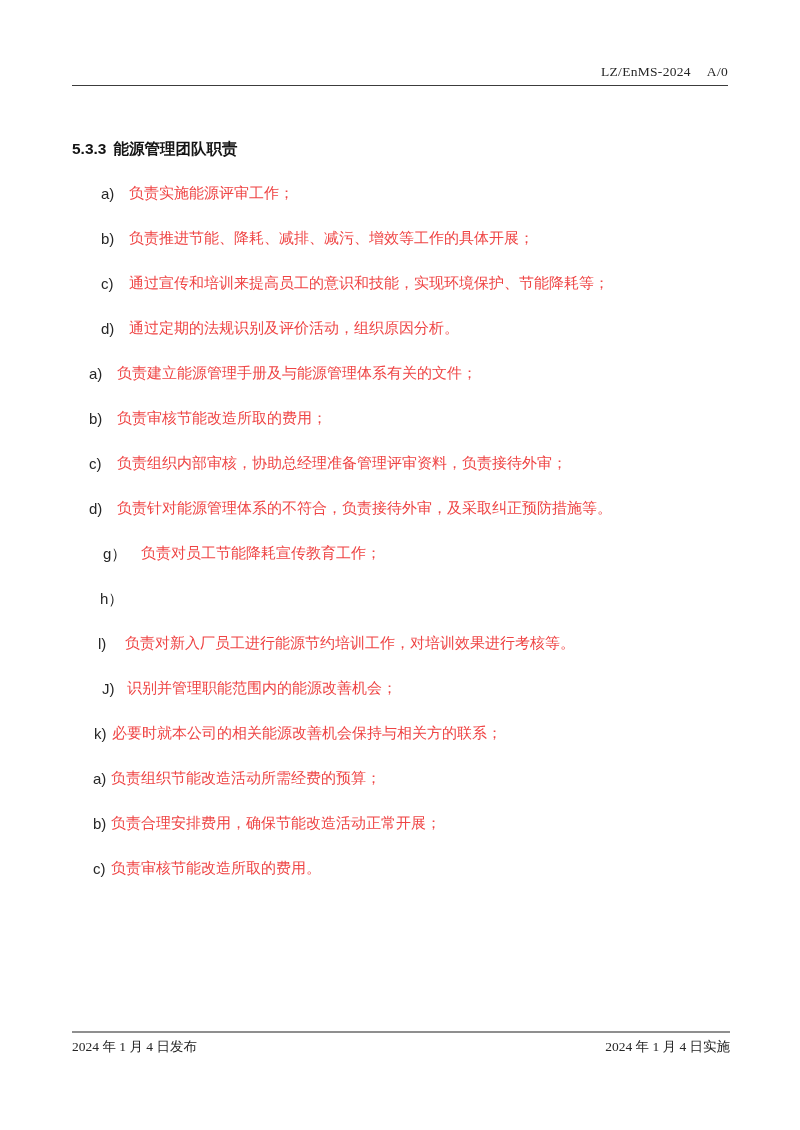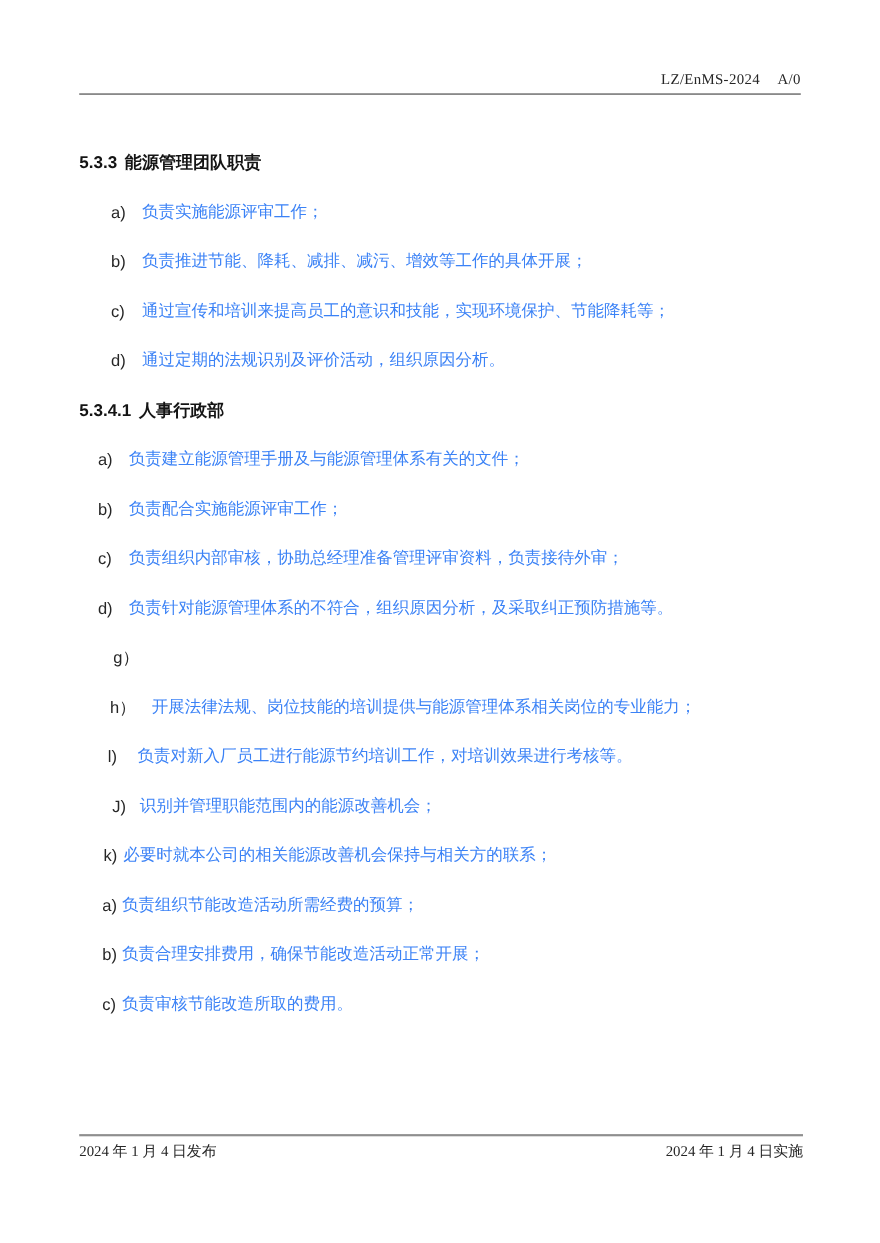--- a/index.html
+++ b/index.html
@@ -21,21 +21,21 @@
   .row{display:flex;align-items:flex-start;margin-bottom:28px;font-size:15px;line-height:17px;}
   .heading{
     font-family:"Liberation Sans", sans-serif;font-weight:700;
     font-size:15.5px;line-height:17px;margin-bottom:28px;color:#141414;
   }
   .heading:first-child{margin-top:8px;}
   .htitle{margin-left:7px;}
   .lab{
     font-family:"Liberation Sans", sans-serif;flex:0 0 auto;color:#262626;
   }
-  .txt{flex:1 1 auto;color:#3b82f6;}
+  .txt{flex:1 1 auto;color:#ef4444;}
   
   .s1{padding-left:29px;}      .s1 .lab{width:28px;}
   .s2ad{padding-left:17px;}    .s2ad .lab{width:28px;}
   .sg{padding-left:31px;}      .sg .lab{width:38px;}
   .sh{padding-left:28px;}      .sh .lab{width:38px;}
   .sl{padding-left:26px;}      .sl .lab{width:27px;}
   .sj{padding-left:30px;}      .sj .lab{width:25px;}
   .sk{padding-left:22px;}      .sk .lab{width:18px;}
   .s3{padding-left:21px;}      .s3 .lab{width:18px;}
   .footer-rule{
@@ -75,46 +75,43 @@
     <div class="row s1">
       <span class="lab">c)</span>
       <span class="txt">通过宣传和培训来提高员工的意识和技能，实现环境保护、节能降耗等；</span>
     </div>
     <div class="row s1">
       <span class="lab">d)</span>
       <span class="txt">通过定期的法规识别及评价活动，组织原因分析。</span>
     </div>
 
 
-    <div class="heading">
-      <span>5.3.4.1</span><span class="htitle">人事行政部</span>
-    </div>
 
     <div class="row s2ad">
       <span class="lab">a)</span>
       <span class="txt">负责建立能源管理手册及与能源管理体系有关的文件；</span>
     </div>
     <div class="row s2ad">
       <span class="lab">b)</span>
-      <span class="txt">负责配合实施能源评审工作；</span>
+      <span class="txt">负责审核节能改造所取的费用；</span>
     </div>
     <div class="row s2ad">
       <span class="lab">c)</span>
       <span class="txt">负责组织内部审核，协助总经理准备管理评审资料，负责接待外审；</span>
     </div>
     <div class="row s2ad">
       <span class="lab">d)</span>
-      <span class="txt">负责针对能源管理体系的不符合，组织原因分析，及采取纠正预防措施等。</span>
+      <span class="txt">负责针对能源管理体系的不符合，负责接待外审，及采取纠正预防措施等。</span>
     </div>
     <div class="row sg">
       <span class="lab">g）</span>
+      <span class="txt">负责对员工节能降耗宣传教育工作；</span>
     </div>
     <div class="row sh">
       <span class="lab">h）</span>
-      <span class="txt">开展法律法规、岗位技能的培训提供与能源管理体系相关岗位的专业能力；</span>
     </div>
     <div class="row sl">
       <span class="lab">l)</span>
       <span class="txt">负责对新入厂员工进行能源节约培训工作，对培训效果进行考核等。</span>
     </div>
     <div class="row sj">
       <span class="lab">J)</span>
       <span class="txt">识别并管理职能范围内的能源改善机会；</span>
     </div>
     <div class="row sk">

